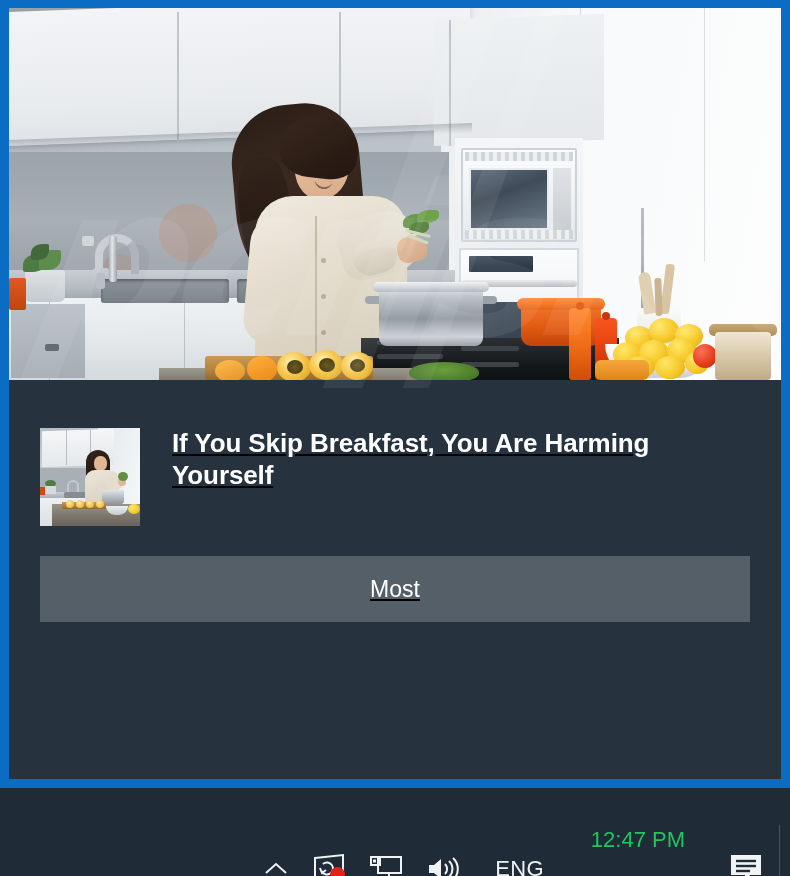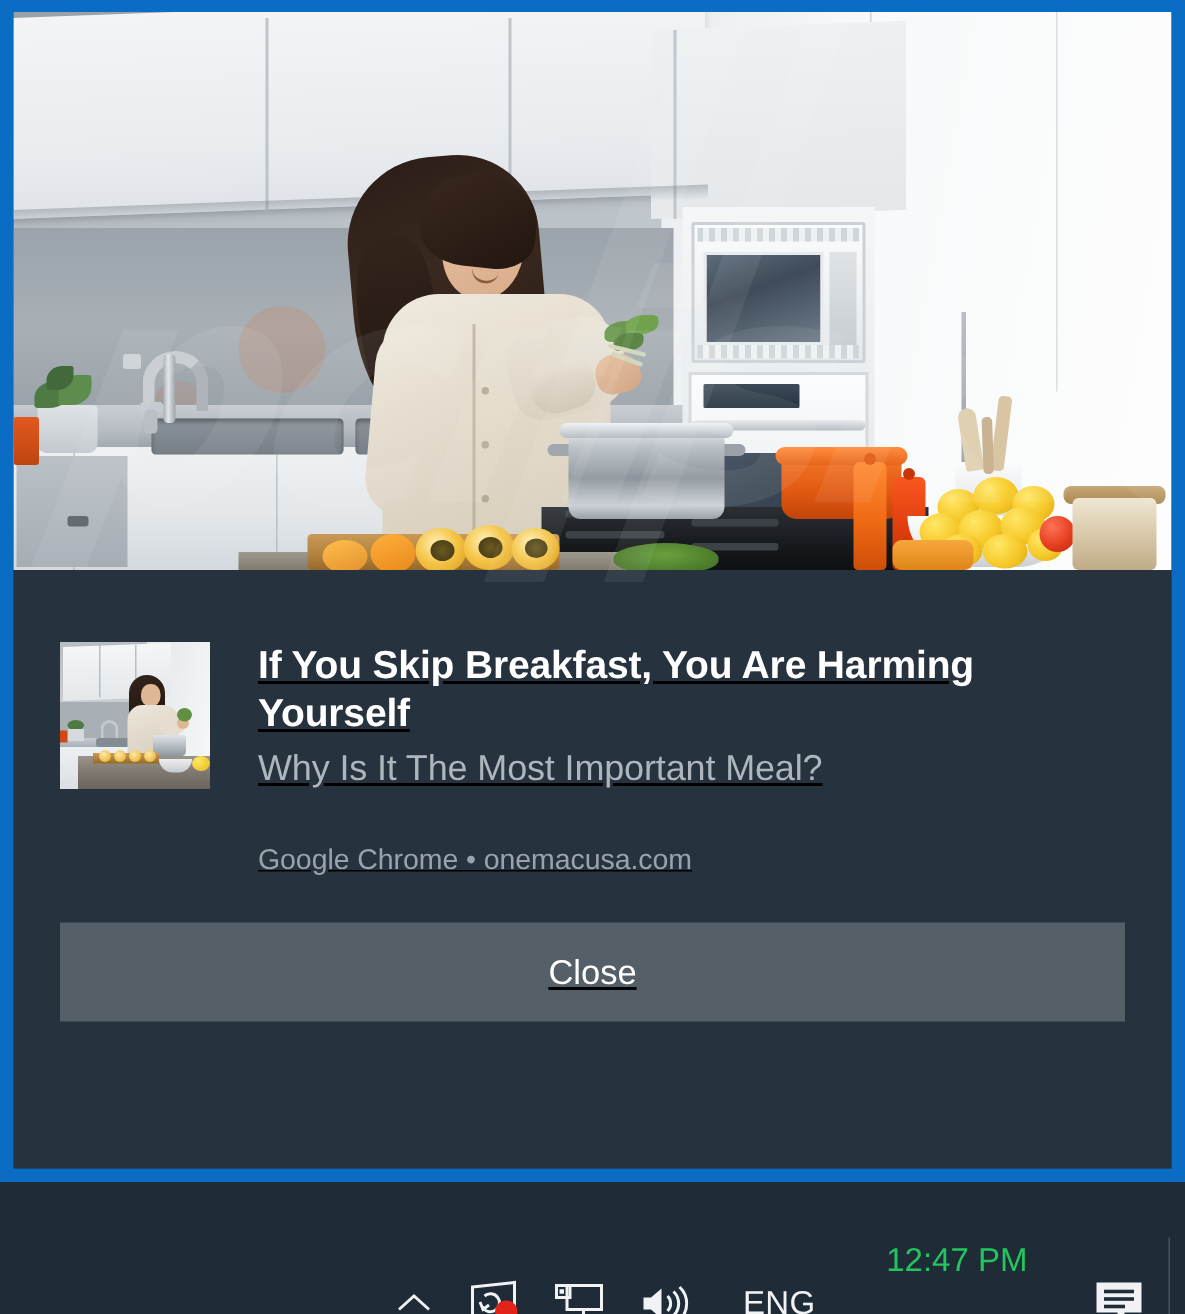--- a/index.html
+++ b/index.html
@@ -764,28 +764,26 @@
             <div class="t-fruit" style="left:26px;"></div>
             <div class="t-fruit" style="left:36px;"></div>
             <div class="t-fruit" style="left:46px;"></div>
             <div class="t-fruit" style="left:56px;"></div>
             <div class="t-plate"></div>
             <div class="t-lemon"></div>
           </div>
 
           <div class="texts">
             <div class="notif-title">If You Skip Breakfast, You Are Harming Yourself</div>
-            <div class="notif-sub">Why Is It The Most Important Meal?</div>
-            <div class="notif-source">Google Chrome • onemacusa.com</div>
           </div>
 
         </div>
 
         <div class="btn-wrap">
-          <button class="close-btn" type="button">Close</button>
+          <button class="close-btn" type="button">Most</button>
         </div>
       </div>
 
       <div class="watermark">
         <div class="wm-slash" style="left:390px;top:-40px;"></div>
         <div class="wm-slash" style="left:470px;top:-40px;width:26px;"></div>
         <div class="wm-text">pcrisk.com</div>
       </div>
 
     </div>

